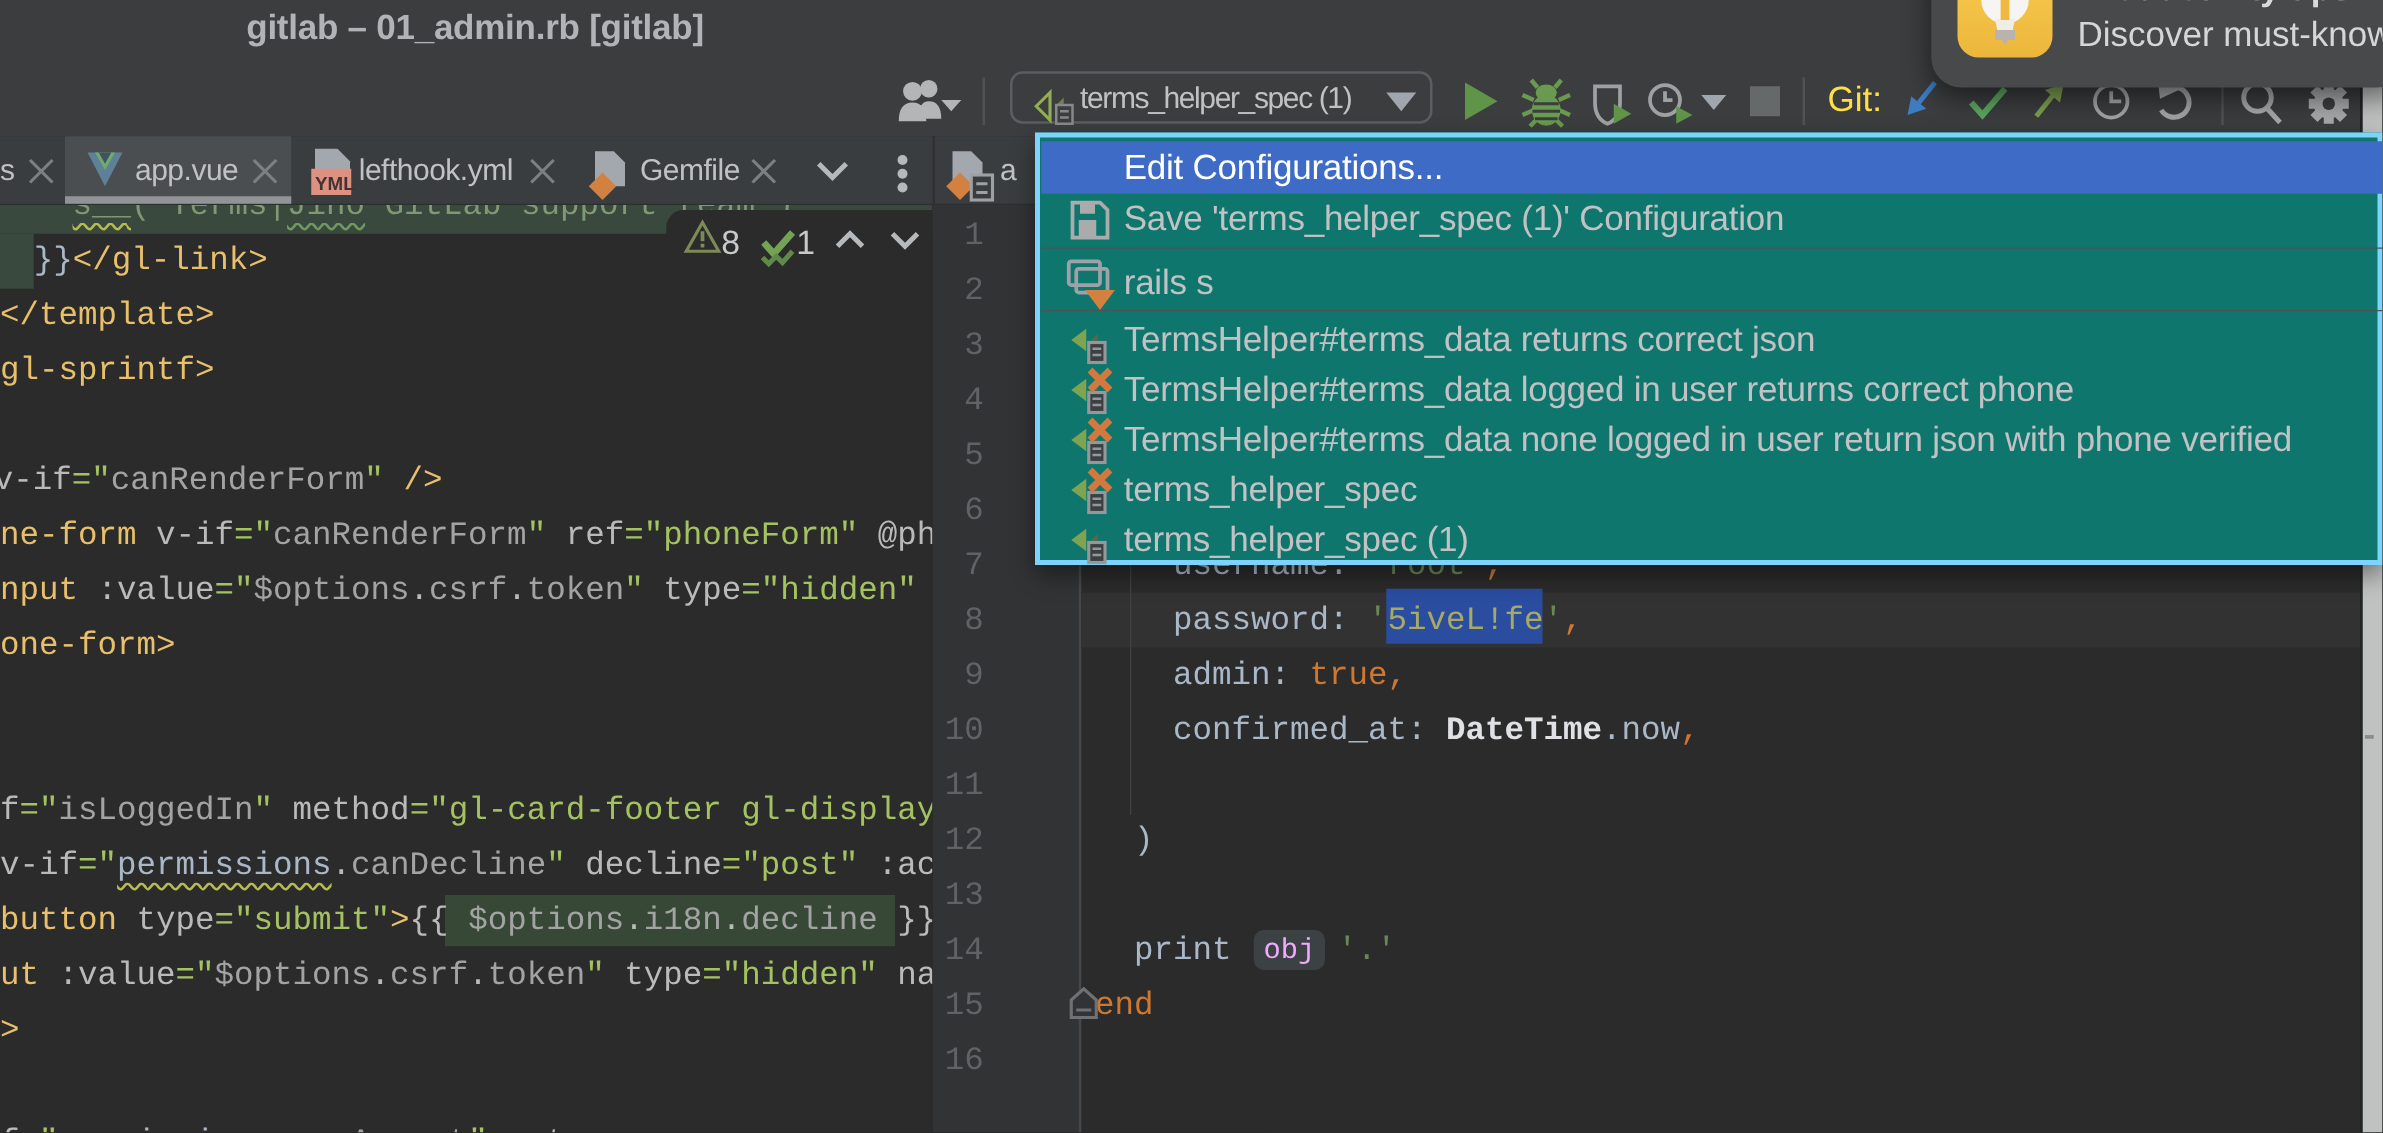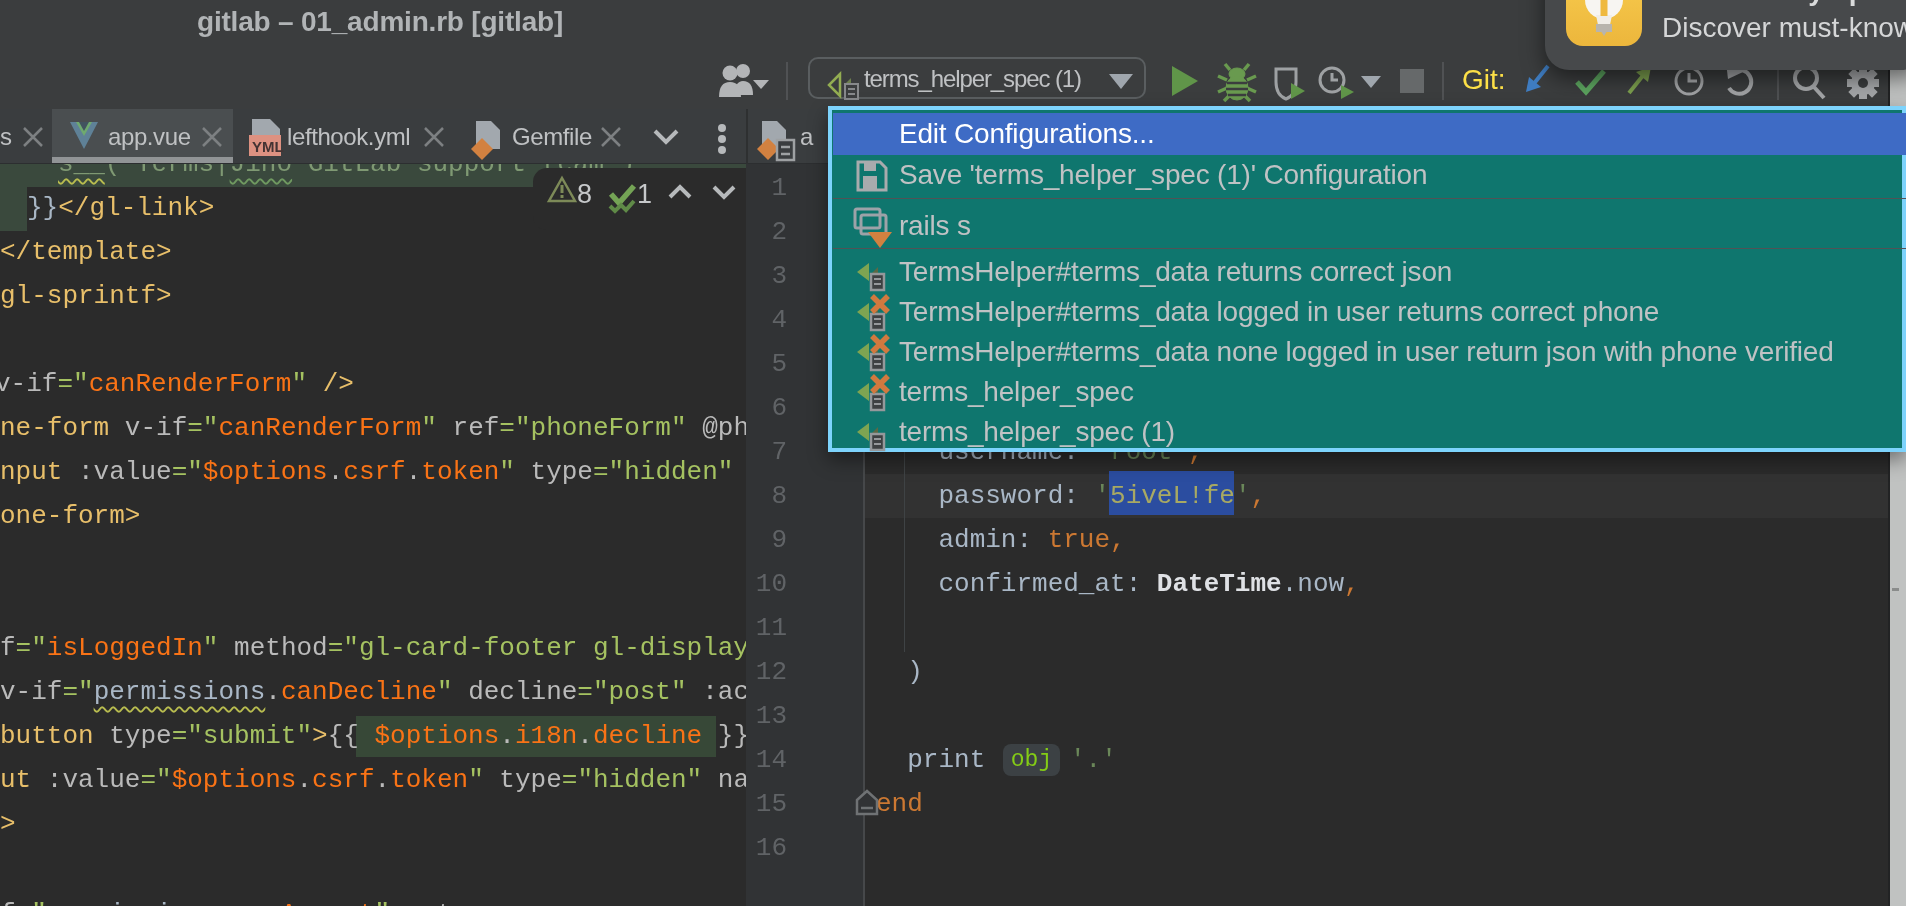--- a/index.html
+++ b/index.html
@@ -1,21 +1,21 @@
 <!DOCTYPE html>
 <html><head>
 <meta charset="utf-8">
 <style>
   * { margin:0; padding:0; box-sizing:border-box; }
   html,body { width:1906px; height:906px; overflow:hidden; background:#2b2b2b; }
   body { font-family:"Liberation Sans", sans-serif; position:relative; }
   .abs { position:absolute; }
   pre.cl { position:absolute; font:26px/44px "Liberation Mono", monospace; color:#a9b7c6; white-space:pre; }
   .tag { color:#e8bf6a; } .attr { color:#bababa; } .str { color:#6A8759; }
-  .val { color:#a5c261; } .pur { color:#f97316; } .kw { color:#cc7832; }
+  .val { color:#a5c261; } .pur { color:#a3a3a3; } .kw { color:#cc7832; }
   .def { color:#a9b7c6; } .wht { color:#dfe1e5; font-weight:bold; }
   .oliv { color:#7f9973; }
   .wavy-y { text-decoration:underline wavy #b8bc4f 2px; text-underline-offset:7px; }
   .wavy-g { text-decoration:underline wavy #6f9960 2px; text-underline-offset:7px; }
 
   
   #header { left:0; top:0; width:1906px; height:109px; background:#3b3d3e; }
   #title { left:197px; top:5px; font:bold 28px/34px "Liberation Sans"; color:#b1b4b6; letter-spacing:-0.2px; }
   #combo { left:808px; top:57px; width:338px; height:42px; border:2px solid #5a5e60; border-radius:10px; }
   #combotext { left:864px; top:64px; font:24px/30px "Liberation Sans"; letter-spacing:-1.1px; color:#bfc1c3; }
@@ -241,21 +241,21 @@
     <div class="ln" style="top:574px">14</div>
     <div class="ln" style="top:618px">15</div>
     <div class="ln" style="top:662px">16</div>
     <div class="abs" style="left:363px;top:307px;width:125px;height:44px;background:#2b4da0"></div>
     <pre class="cl" style="left:130px;top:266px">    <span class="def">username: </span><span class="str">'root'</span><span class="kw">,</span></pre>
     <pre class="cl" style="left:130px;top:310px">    <span class="def">password: </span><span class="str">'</span><span style="color:#a8a963">5iveL!fe</span><span class="str">'</span><span class="kw">,</span></pre>
     <pre class="cl" style="left:130px;top:354px">    <span class="def">admin: </span><span class="kw">true,</span></pre>
     <pre class="cl" style="left:130px;top:398px">    <span class="def">confirmed_at: </span><span class="wht">DateTime</span><span class="def">.now</span><span class="kw">,</span></pre>
     <pre class="cl" style="left:130px;top:486px">  <span class="def">)</span></pre>
     <pre class="cl" style="left:130px;top:574px">  <span class="def">print</span></pre>
-    <div class="abs" style="left:257px;top:580px;width:57px;height:32px;background:#3c4144;border-radius:8px;font:23px/32px 'Liberation Mono';color:#84cc16;text-align:center">obj</div>
+    <div class="abs" style="left:257px;top:580px;width:57px;height:32px;background:#3c4144;border-radius:8px;font:23px/32px 'Liberation Mono';color:#f0abfc;text-align:center">obj</div>
     <pre class="cl" style="left:324px;top:574px"><span class="str">'.'</span></pre>
     <pre class="cl" style="left:130px;top:618px"><span class="kw">end</span></pre>
     <svg class="abs" width="40" height="40" style="left:101px;top:620px" viewBox="0 0 40 40">
       <path d="M10,16 l10,-9 l10,9 v14 h-20 z" fill="#313335" stroke="#6f7274" stroke-width="2.5"></path>
       <line x1="14" y1="24" x2="26" y2="24" stroke="#6f7274" stroke-width="2.5"></line>
     </svg>
   </div>
 
   <div class="abs" id="rightstrip"></div>
   <div class="abs" id="winedge"></div>

